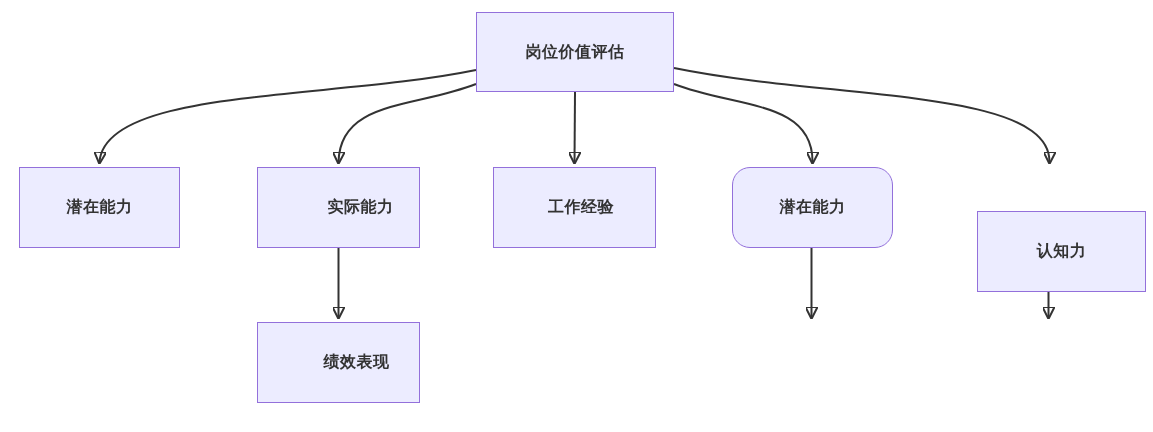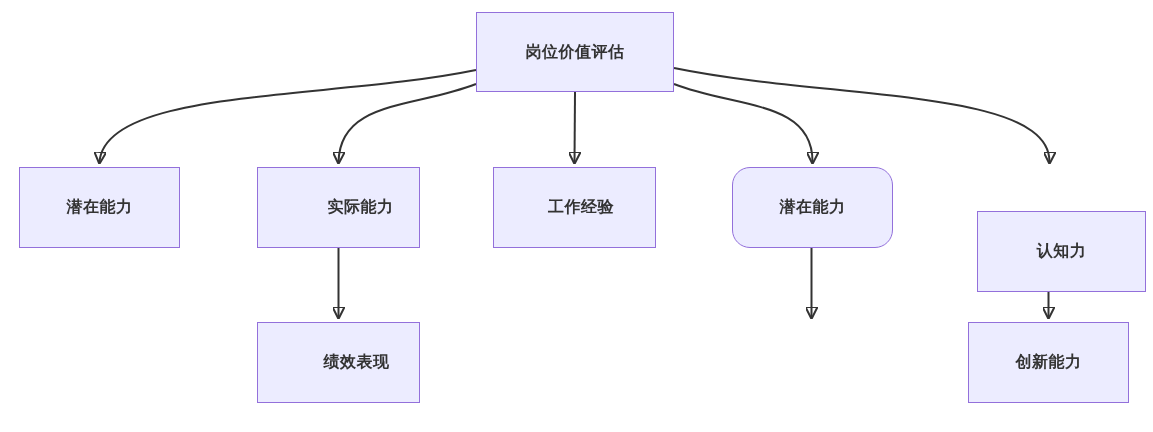--- a/index.html
+++ b/index.html
@@ -87,17 +87,14 @@
   </div>
   <div class="node n-potential">
     <span>潜在能力</span>
   </div>
   <div class="node n-cognition">
     <span>认知力</span>
   </div>
   <div class="node n-performance">
     <span>绩效表现</span>
   </div>
-  <div class="node n-innovation">
-    <span>创新能力</span>
-  </div>
 
 </div>
 
 </body></html>

